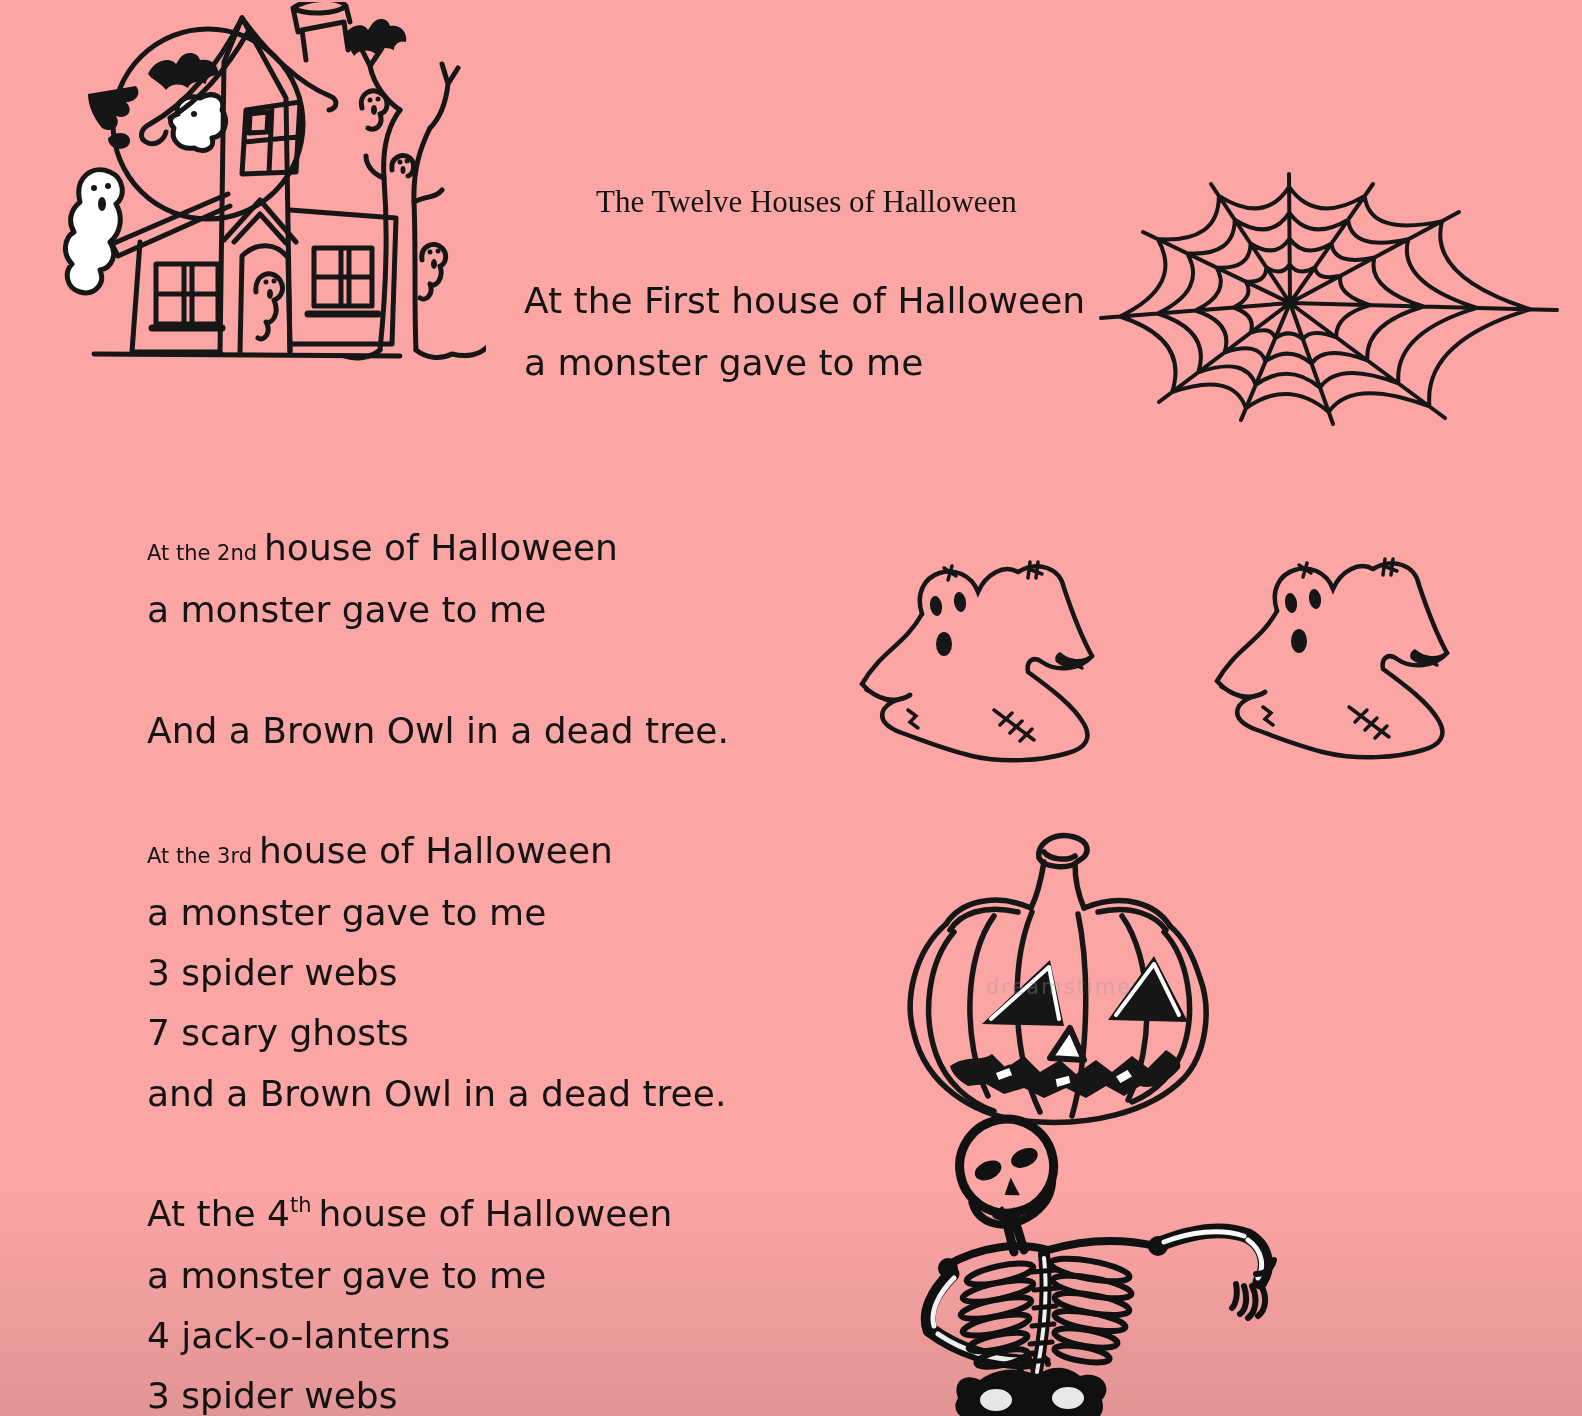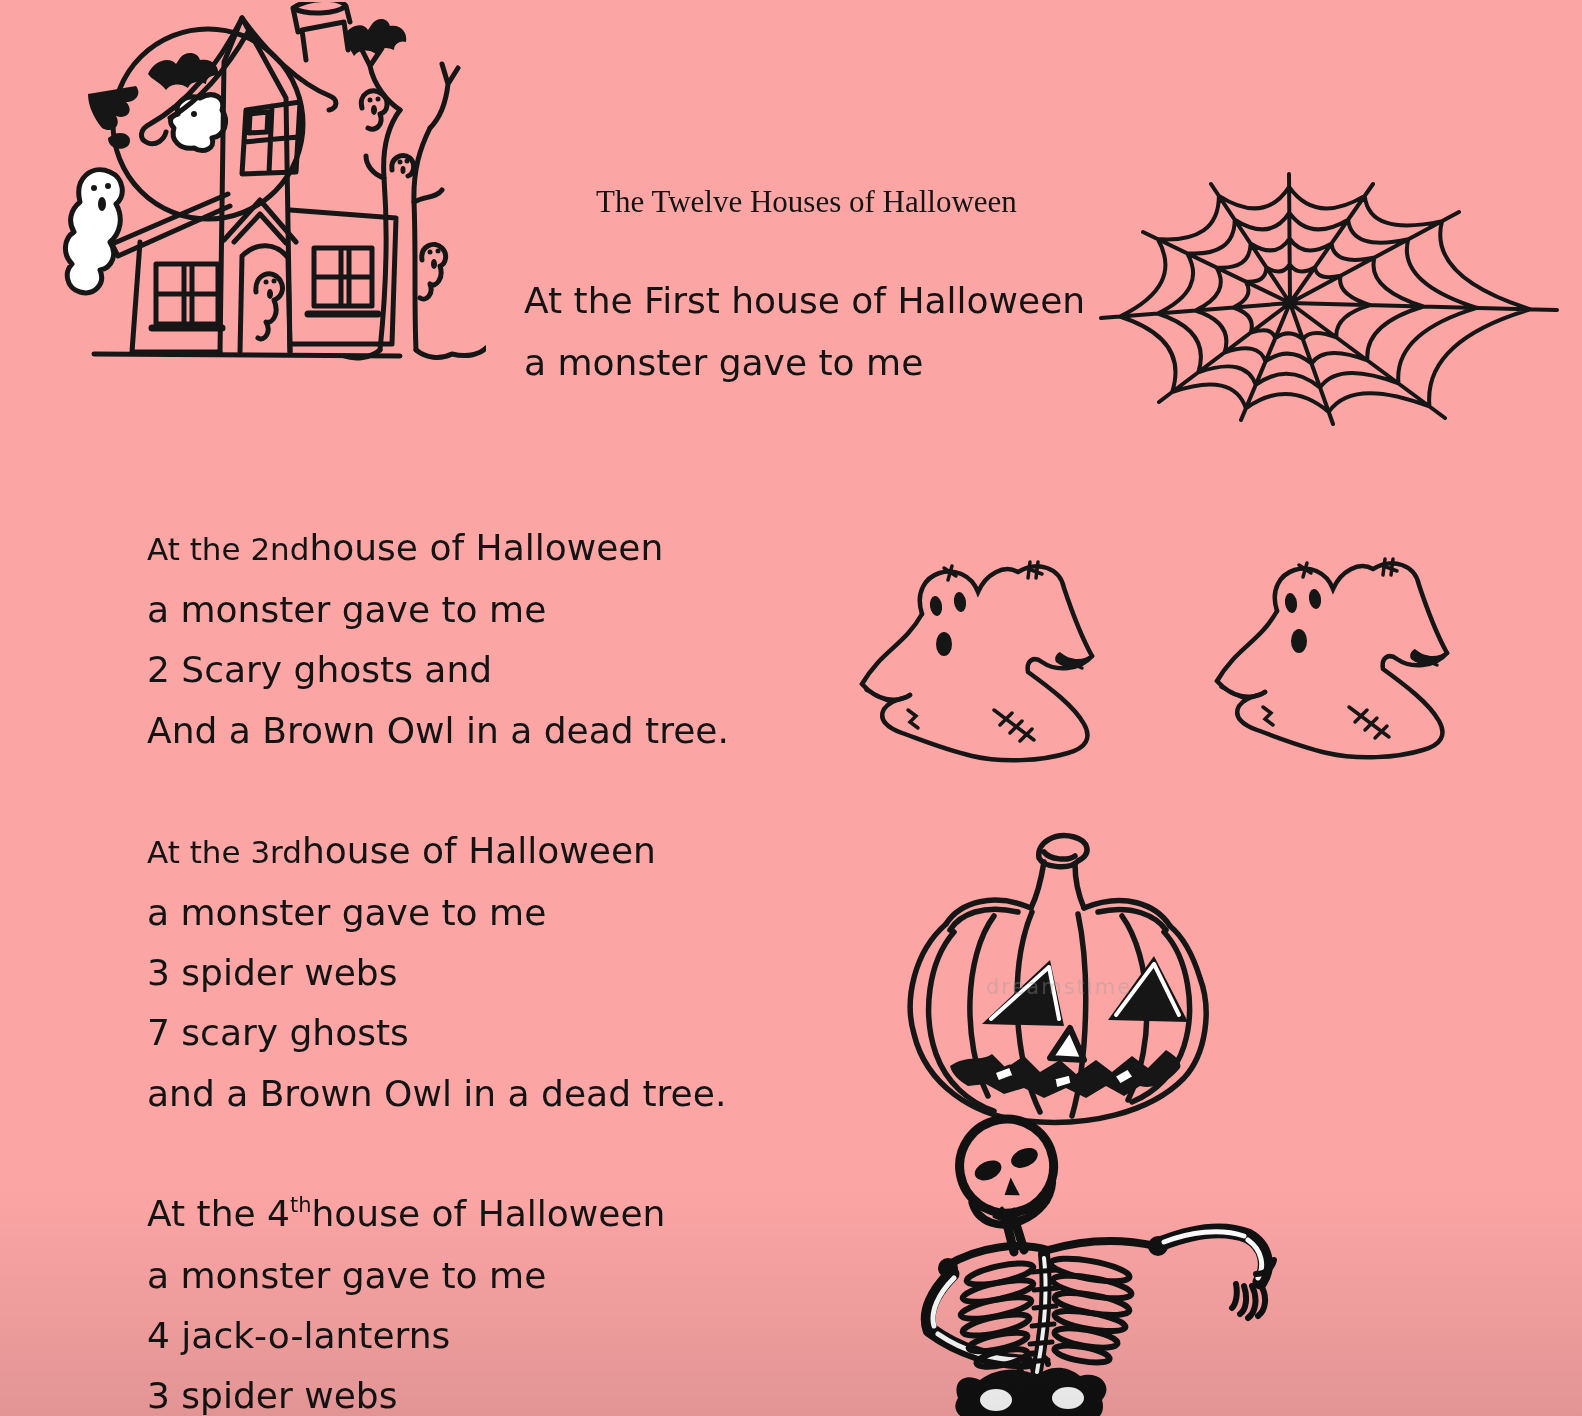--- a/index.html
+++ b/index.html
@@ -1,40 +1,39 @@
 <!DOCTYPE html>
 <html><head>
 <meta charset="utf-8">
 <style>
   html,body{margin:0;padding:0;background:#fff;}
   .page{position:relative;width:1582px;height:1416px;background:#fca5a5;overflow:hidden;
         font-family:"DejaVu Sans",sans-serif;color:#141414;}
   .title{position:absolute;left:596px;top:184px;font-family:"Liberation Serif",serif;
          font-size:31px;white-space:nowrap;}
   .vline{position:absolute;font-size:36px;line-height:1.15;white-space:nowrap;font-weight:400;}
-  .small{font-size:31px;}
+  .small{font-size:21px;}
   .sup{font-size:21px;vertical-align:14px;}
-  .gap{margin-left:0;}
+  .gap{margin-left:7px;}
   .illo{position:absolute;}
   .page-fade{position:absolute;left:0;right:0;bottom:0;height:230px;pointer-events:none;
              background:linear-gradient(to bottom,rgba(0,0,0,0) 0%,rgba(0,0,0,0.10) 100%);}
 </style>
 </head>
 <body>
 
 <div class="page">
 
   <div class="title">The Twelve Houses of Halloween</div>
 
   <div class="vline" style="left:524px;top:280px">At the First house of Halloween</div>
   <div class="vline" style="left:524px;top:342px">a monster gave to me</div>
 
   <div class="vline" style="left:147px;top:527px"><span class="small">At the 2nd</span><span class="gap">house of Halloween</span></div>
   <div class="vline" style="left:147px;top:589px">a monster gave to me</div>
-  <div class="vline" style="left:147px;top:649px">2 Scary ghosts and</div>
   <div class="vline" style="left:147px;top:710px">And a Brown Owl in a dead tree.</div>
 
   <div class="vline" style="left:147px;top:830px"><span class="small">At the 3rd</span><span class="gap">house of Halloween</span></div>
   <div class="vline" style="left:147px;top:892px">a monster gave to me</div>
   <div class="vline" style="left:147px;top:952px">3 spider webs</div>
   <div class="vline" style="left:147px;top:1012px">7 scary ghosts</div>
   <div class="vline" style="left:147px;top:1073px">and a Brown Owl in a dead tree.</div>
 
   <div class="vline" style="left:147px;top:1193px"><span>At the 4</span><span class="sup">th</span><span class="gap">house of Halloween</span></div>
   <div class="vline" style="left:147px;top:1255px">a monster gave to me</div>

